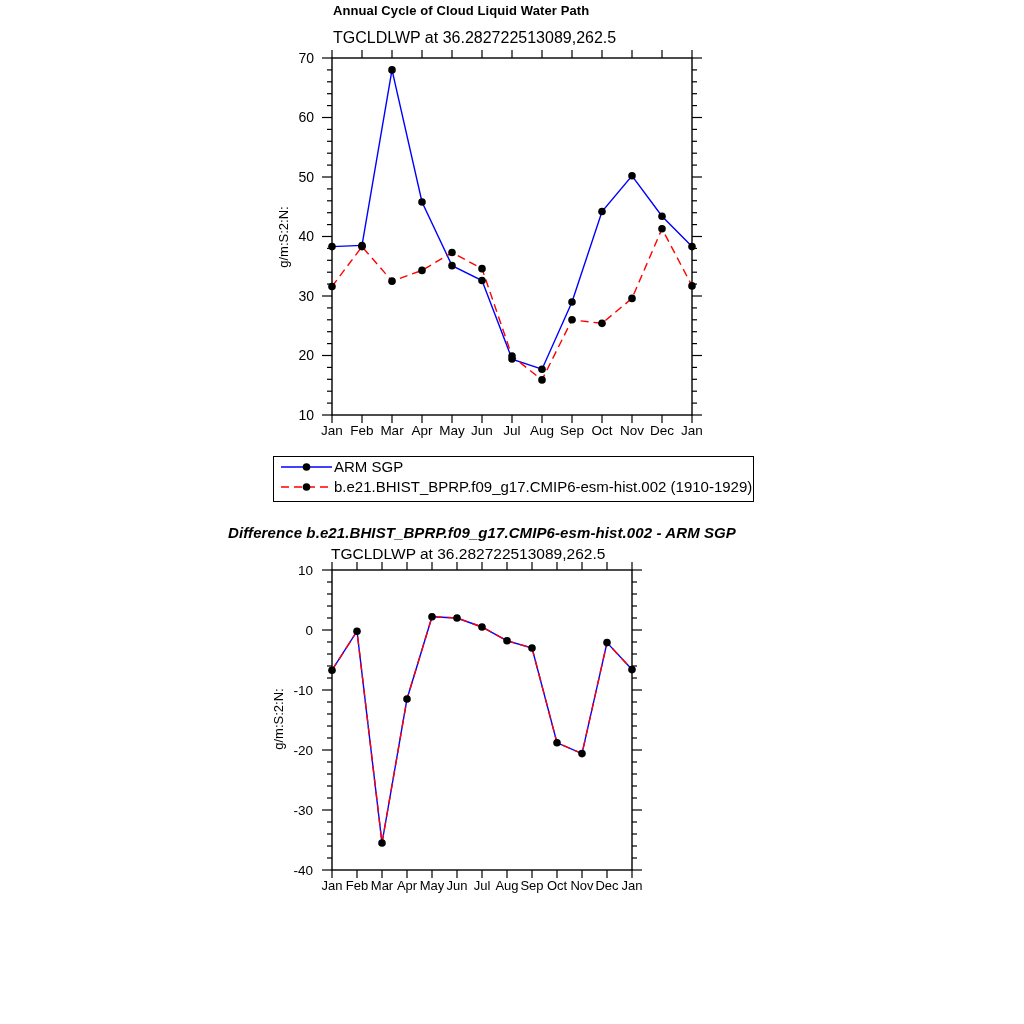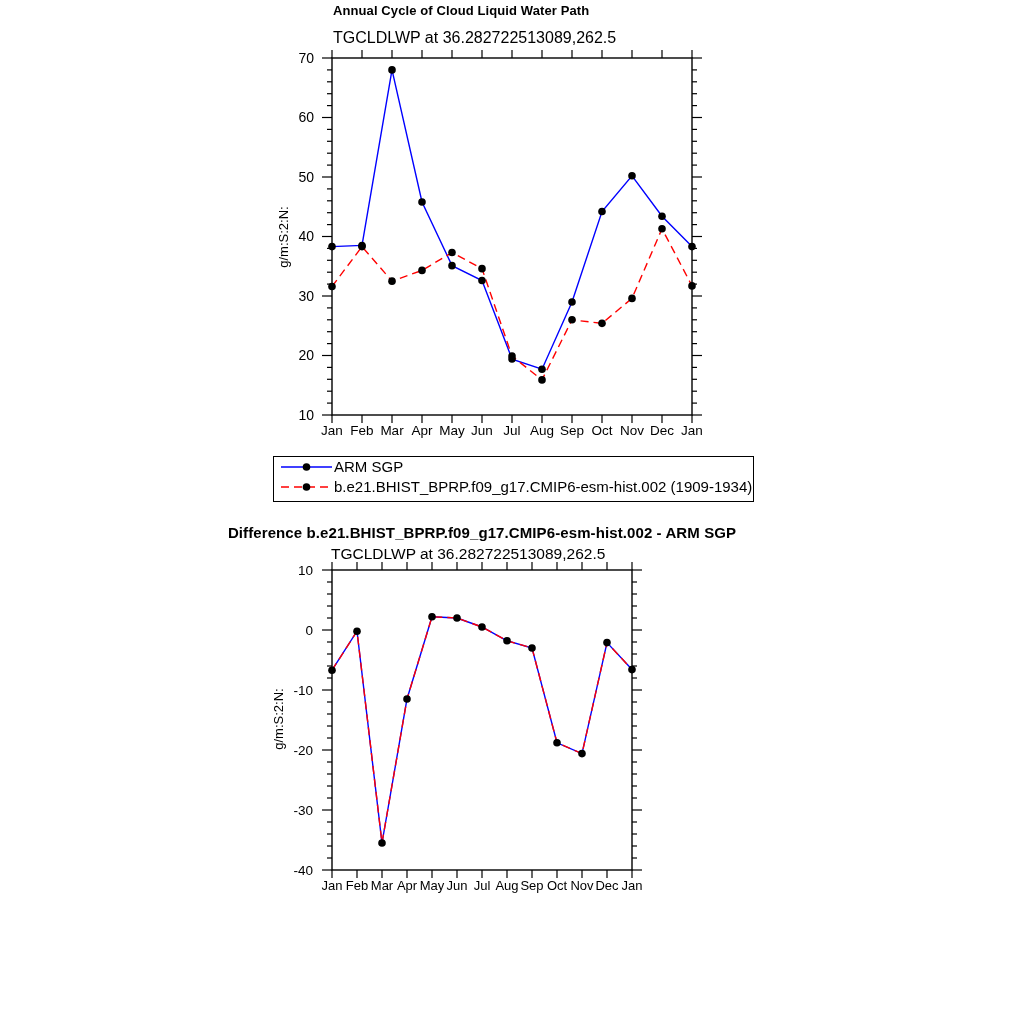--- a/index.html
+++ b/index.html
@@ -302,18 +302,18 @@
       <line id="legend-line-0" x1="2" y1="8" x2="53" y2="8" stroke-width="1.4" stroke="#0000ff"></line>
       <circle id="legend-dot-0" cx="27.5" cy="8" r="3.8" fill="#000000"></circle>
     </svg>
     <span class="legend-label">ARM SGP</span>
   </div>
   <div class="legend-row">
     <svg width="55" height="16">
       <line id="legend-line-1" x1="2" y1="8" x2="53" y2="8" stroke-width="1.4" stroke="#ff0000" stroke-dasharray="8,5"></line>
       <circle id="legend-dot-1" cx="27.5" cy="8" r="3.8" fill="#000000"></circle>
     </svg>
-    <span class="legend-label">b.e21.BHIST_BPRP.f09_g17.CMIP6-esm-hist.002 (1909-1934)</span>
+    <span class="legend-label">b.e21.BHIST_BPRP.f09_g17.CMIP6-esm-hist.002 (1910-1929)</span>
   </div>
 </div>
 
-<div class="abs chart-title bottom" style="left:482px;top:524px;">Difference b.e21.BHIST_BPRP.f09_g17.CMIP6-esm-hist.002 - ARM SGP</div>
+<div class="abs chart-title bottom" style="left:482px;top:524px;font-style:italic;">Difference b.e21.BHIST_BPRP.f09_g17.CMIP6-esm-hist.002 - ARM SGP</div>
 <div class="abs chart-subtitle bottom" style="left:331px;top:545px;">TGCLDLWP at 36.282722513089,262.5</div>
 
 </body></html>

